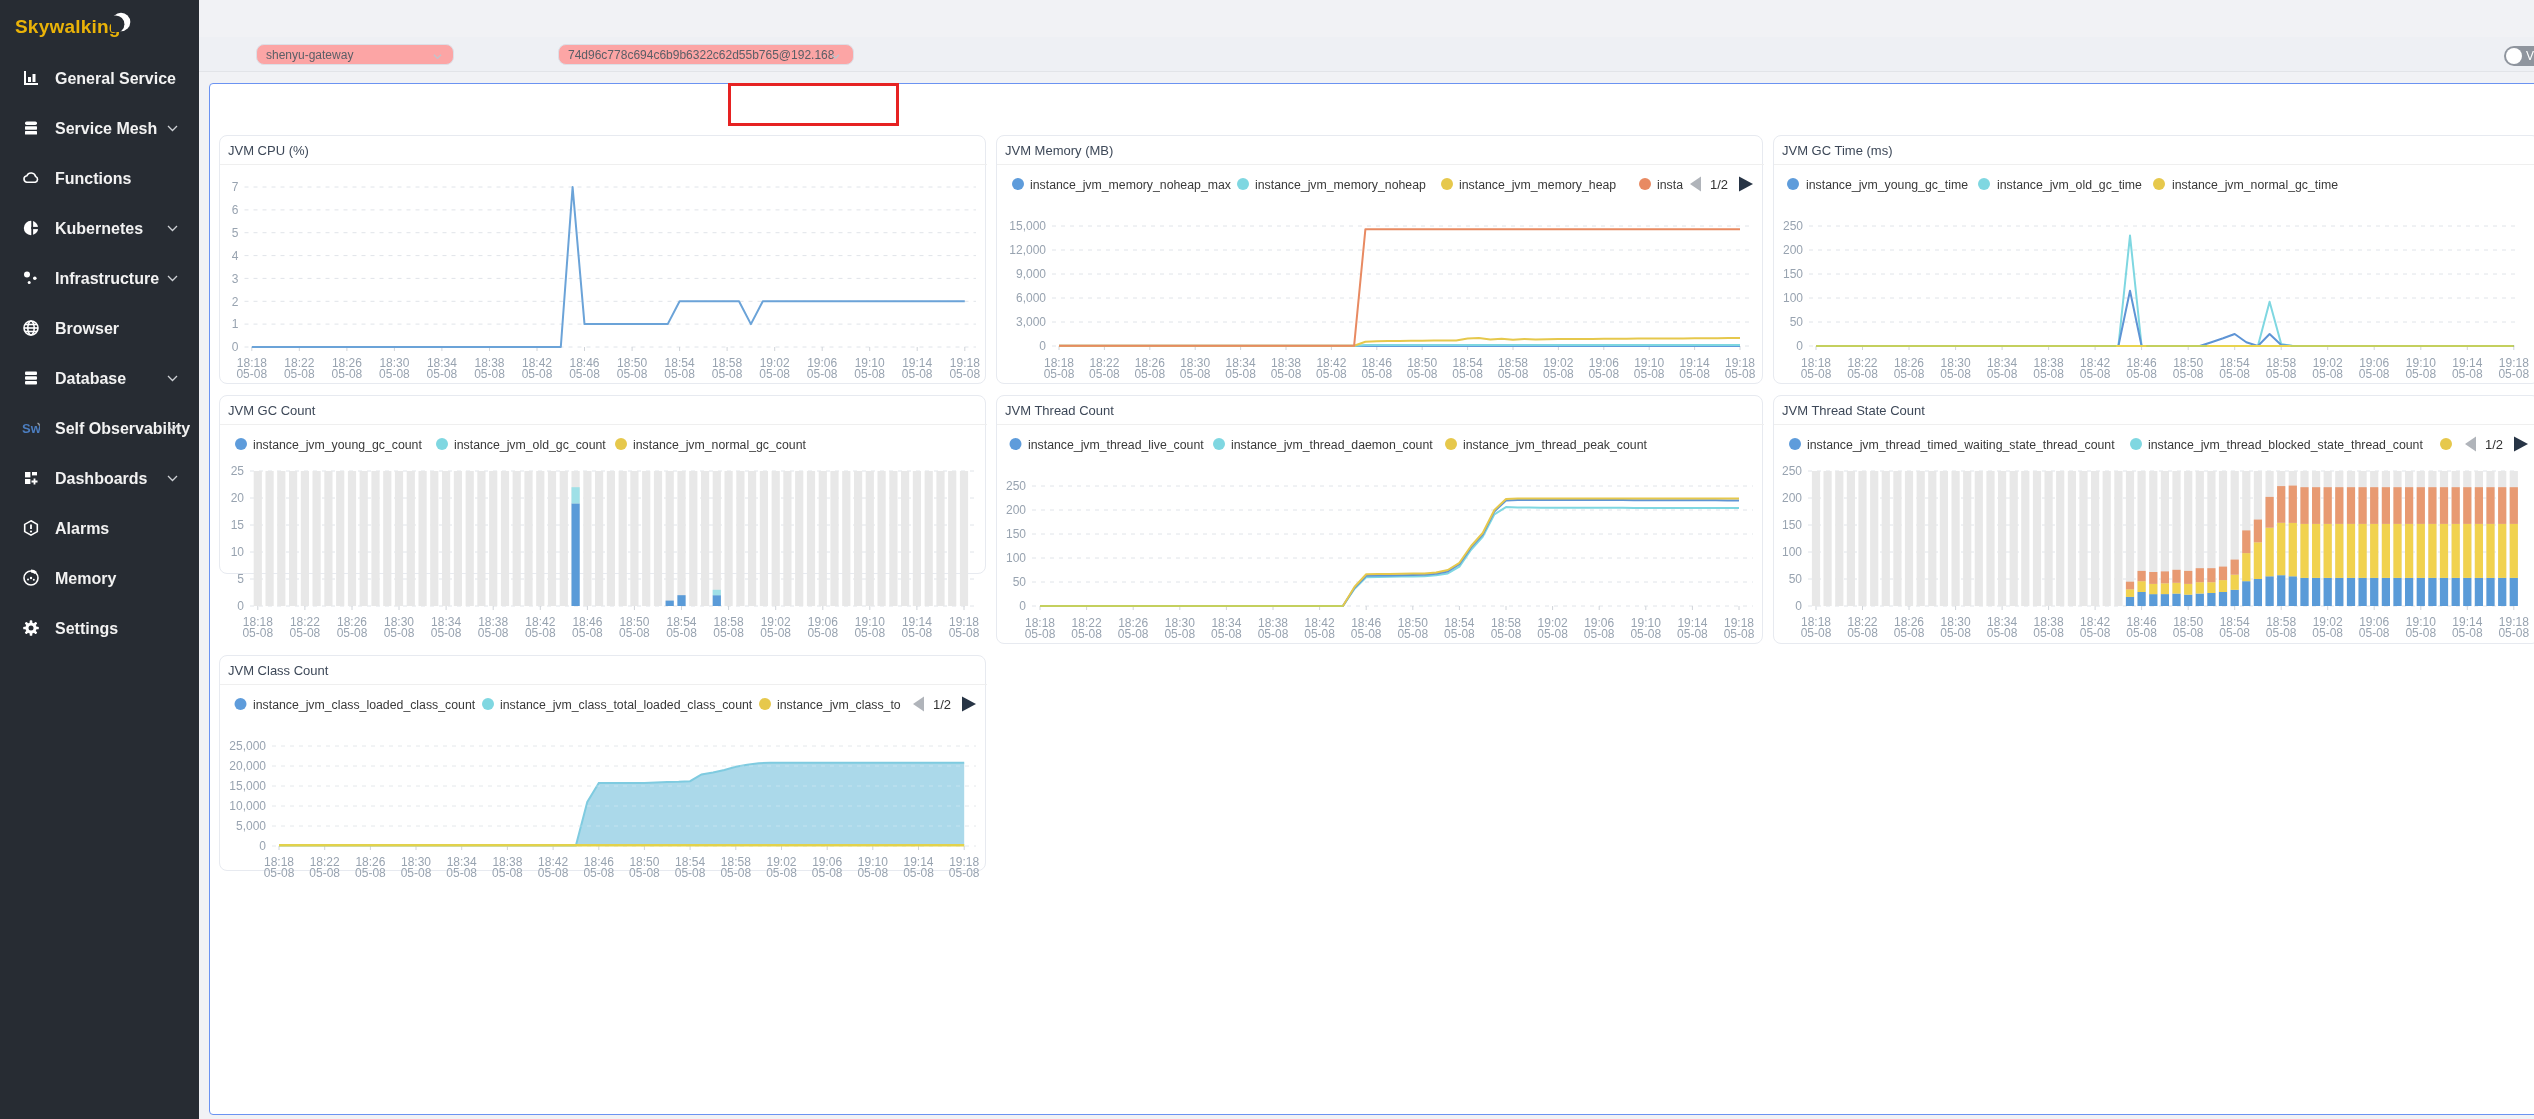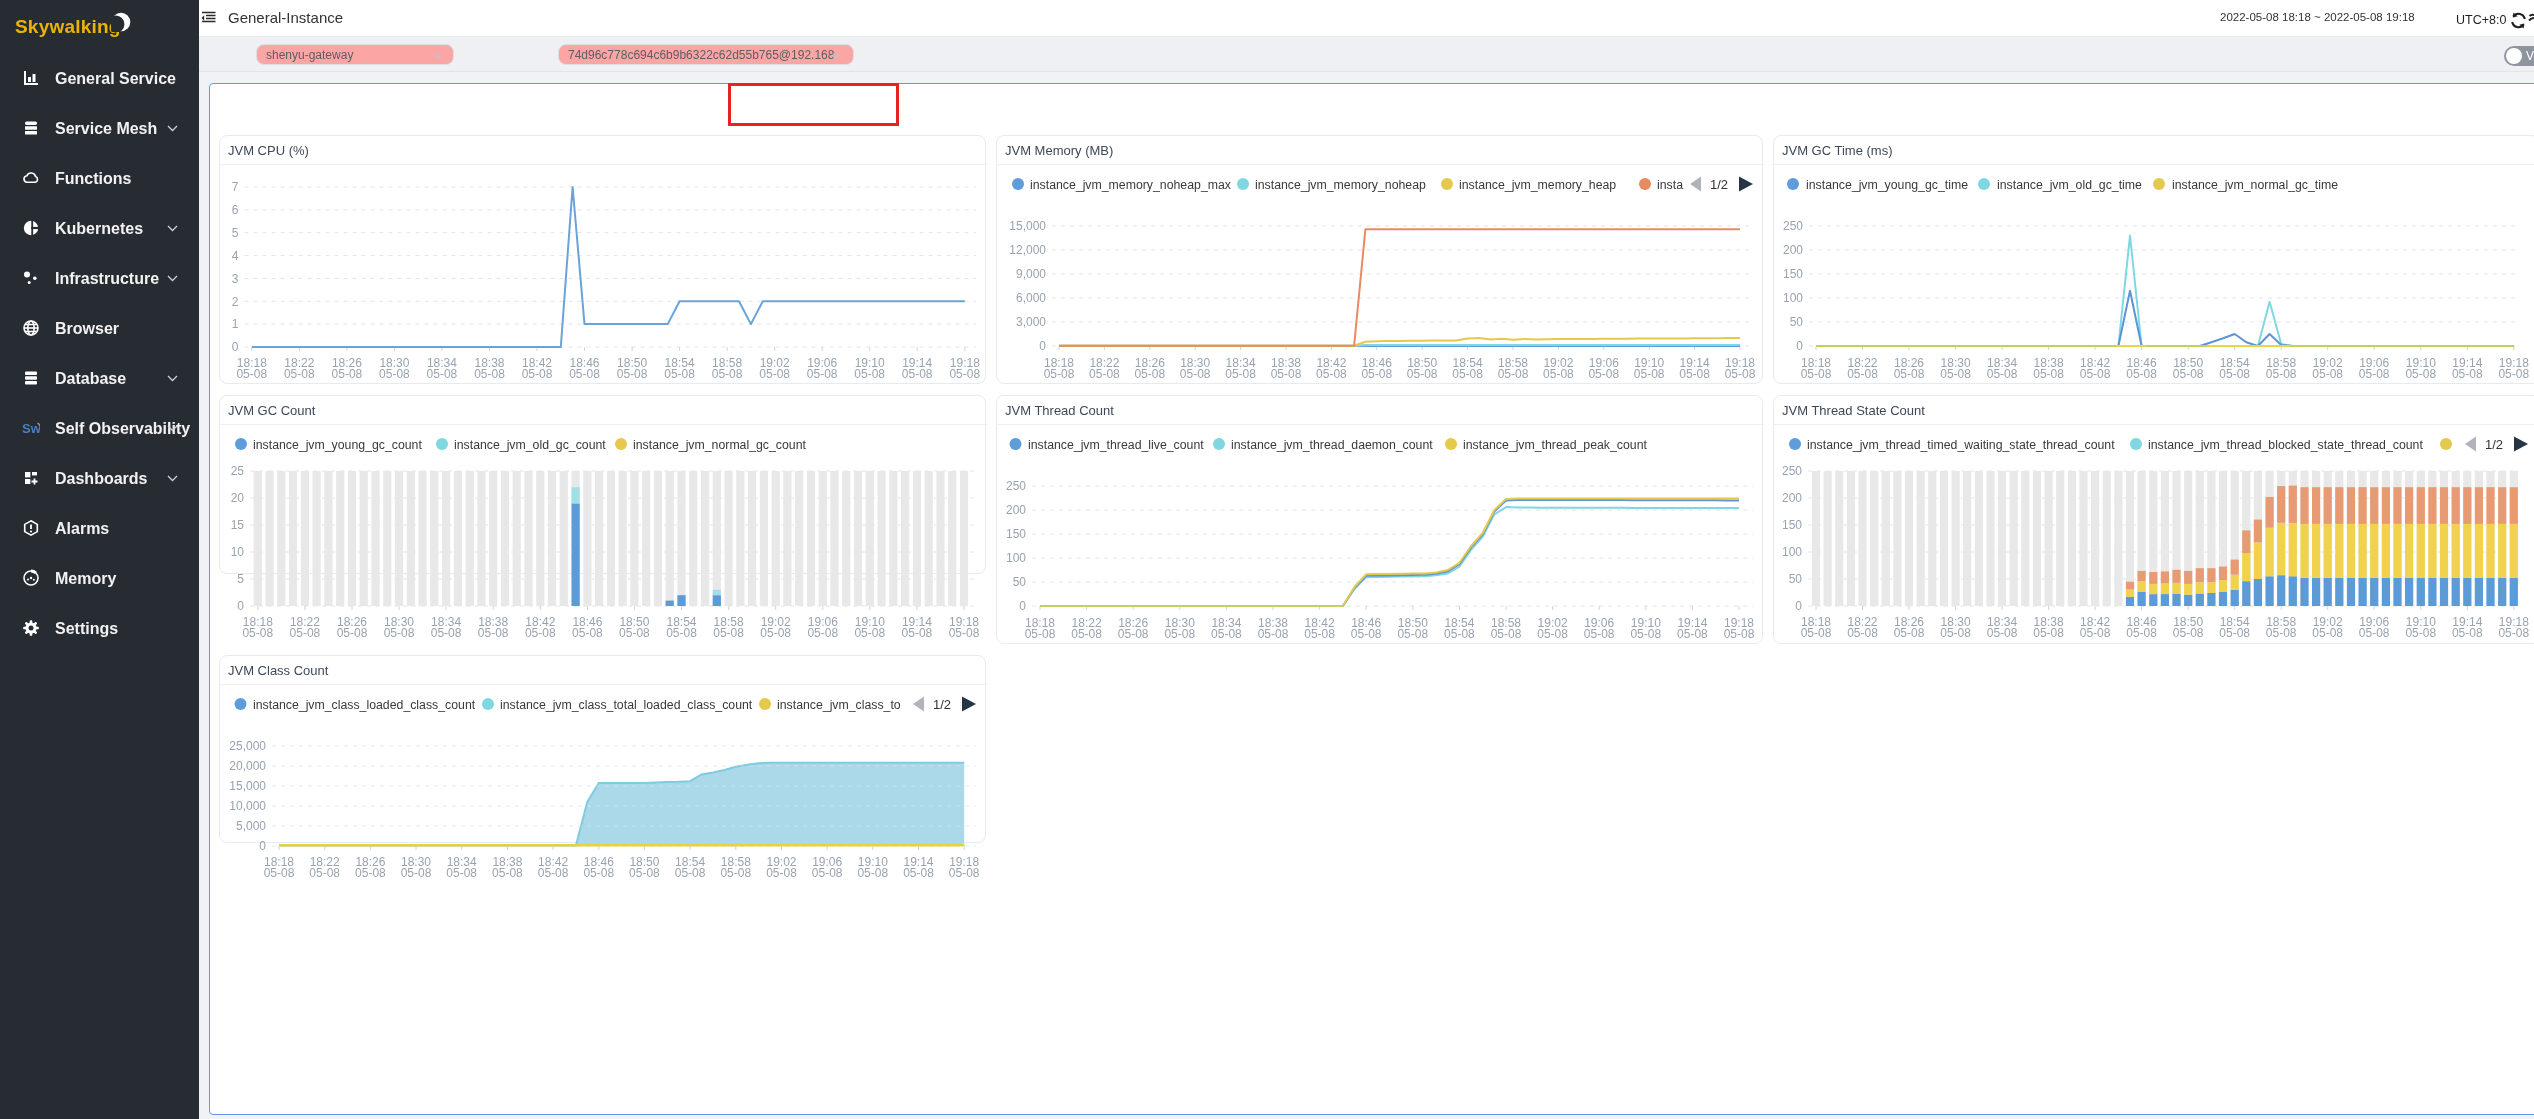--- a/index.html
+++ b/index.html
@@ -153,38 +153,20 @@
           <rect x="7.7" y="1.2" width="2.6" height="3.6" rx="0.9" fill="#fff" transform="rotate(90 9 9)"></rect>
           <rect x="7.7" y="1.2" width="2.6" height="3.6" rx="0.9" fill="#fff" transform="rotate(135 9 9)"></rect>
           <rect x="7.7" y="1.2" width="2.6" height="3.6" rx="0.9" fill="#fff" transform="rotate(180 9 9)"></rect>
           <rect x="7.7" y="1.2" width="2.6" height="3.6" rx="0.9" fill="#fff" transform="rotate(225 9 9)"></rect>
           <rect x="7.7" y="1.2" width="2.6" height="3.6" rx="0.9" fill="#fff" transform="rotate(270 9 9)"></rect>
           <rect x="7.7" y="1.2" width="2.6" height="3.6" rx="0.9" fill="#fff" transform="rotate(315 9 9)"></rect>
           <circle cx="9" cy="9" r="2.5" fill="#272c33"></circle>
         </svg>
         <span class="mlabel">Settings</span>
       </div>
-  </div>
-  <div id="hdr1">
-    <svg style="position:absolute;left:2px;top:10px" width="16" height="16" viewBox="0 0 16 16">
-      <path d="M1 2.4h13.5M5 5.5h9.5M5 8.5h9.5M1 11.6h13.5" stroke="#2a2a2a" stroke-width="1.5"></path>
-      <path d="M3.2 5.3v5.4L0.5 8Z" fill="#2a2a2a"></path>
-    </svg>
-    <div class="title">General-Instance</div>
-    <div id="dates">2022-05-08 18:18 ~ 2022-05-08 19:18</div>
-    <div id="utc">UTC+8:0</div>
-    <svg style="position:absolute;left:2310px;top:11px" width="19" height="19" viewBox="0 0 19 19">
-      <path d="M15.8 8 a6.4 6.4 0 0 0 -11.6 -2.4" fill="none" stroke="#1f1f1f" stroke-width="2.1"></path>
-      <path d="M4.4 1.6 L3.9 6.5 L8.6 5.3 Z" fill="#1f1f1f"></path>
-      <path d="M3.2 11 a6.4 6.4 0 0 0 11.6 2.4" fill="none" stroke="#1f1f1f" stroke-width="2.1"></path>
-      <path d="M14.6 17.4 L15.1 12.5 L10.4 13.7 Z" fill="#1f1f1f"></path>
-    </svg>
-    <svg style="position:absolute;left:2328px;top:11px" width="7" height="19" viewBox="0 0 7 19">
-      <path d="M2 9.5 a7 7 0 0 1 5 -2.4 M2.5 5 a4.5 4.5 0 0 1 4.5 -1" fill="none" stroke="#1f1f1f" stroke-width="2"></path>
-    </svg>
   </div>
   <div id="hdr2">
     <div class="lab" style="left:11px;font-size:11.5px;top:11px">$Service</div>
     <div class="sel" style="left:57px;width:198px">shenyu-gateway
       <svg class="arr" style="left:176px" viewBox="0 0 10 10">
           <path d="M1 3 L5 7 L9 3" stroke="#c0c4cc" stroke-width="1.4" fill="none"></path>
         </svg>
     </div>
     <div class="lab" style="left:263px">$ServiceInstance</div>
     <div class="sel" style="left:359px;width:296px">74d96c778c694c6b9b6322c62d55b765@192.168
@@ -755,21 +737,21 @@
 <rect x="712.4" y="127.9" width="8.2" height="54.0" fill="#f1d24f"></rect>
 <rect x="712.4" y="91.2" width="8.2" height="36.7" fill="#e89a72"></rect>
 <rect x="724.1" y="181.9" width="8.2" height="28.1" fill="#5a9bd8"></rect>
 <rect x="724.1" y="127.9" width="8.2" height="54.0" fill="#f1d24f"></rect>
 <rect x="724.1" y="91.2" width="8.2" height="36.7" fill="#e89a72"></rect>
 <rect x="735.7" y="181.9" width="8.2" height="28.1" fill="#5a9bd8"></rect>
 <rect x="735.7" y="127.9" width="8.2" height="54.0" fill="#f1d24f"></rect>
 <rect x="735.7" y="91.2" width="8.2" height="36.7" fill="#e89a72"></rect>
 </svg>
     </div>
-<div class="card" style="left:219px;top:655px;width:767px;height:188px">
+<div class="card" style="left:219px;top:655px;width:767px;height:216px">
 <svg width="767" height="232" viewBox="0 0 767 232">
 <text x="8" y="19" font-size="13" fill="#3d4858">JVM Class Count</text>
 <line x1="0" y1="28.5" x2="767" y2="28.5" stroke="#efefef" stroke-width="1"></line>
 <circle cx="20.5" cy="48" r="6" fill="#5e9cdb"></circle>
 <text x="33" y="52.6" font-size="12.3" fill="#3a3a3a">instance_jvm_class_loaded_class_count</text>
 <circle cx="268" cy="48" r="6" fill="#7fd7e1"></circle>
 <text x="280" y="52.6" font-size="12.3" fill="#3a3a3a">instance_jvm_class_total_loaded_class_count</text>
 <circle cx="545" cy="48" r="6" fill="#e6c84c"></circle>
 <text x="557" y="52.6" font-size="12.3" fill="#3a3a3a">instance_jvm_class_to</text>
 <path d="M 704 40.5 L 704 55.5 L 693 48 Z" fill="#b0b4ba"></path>

